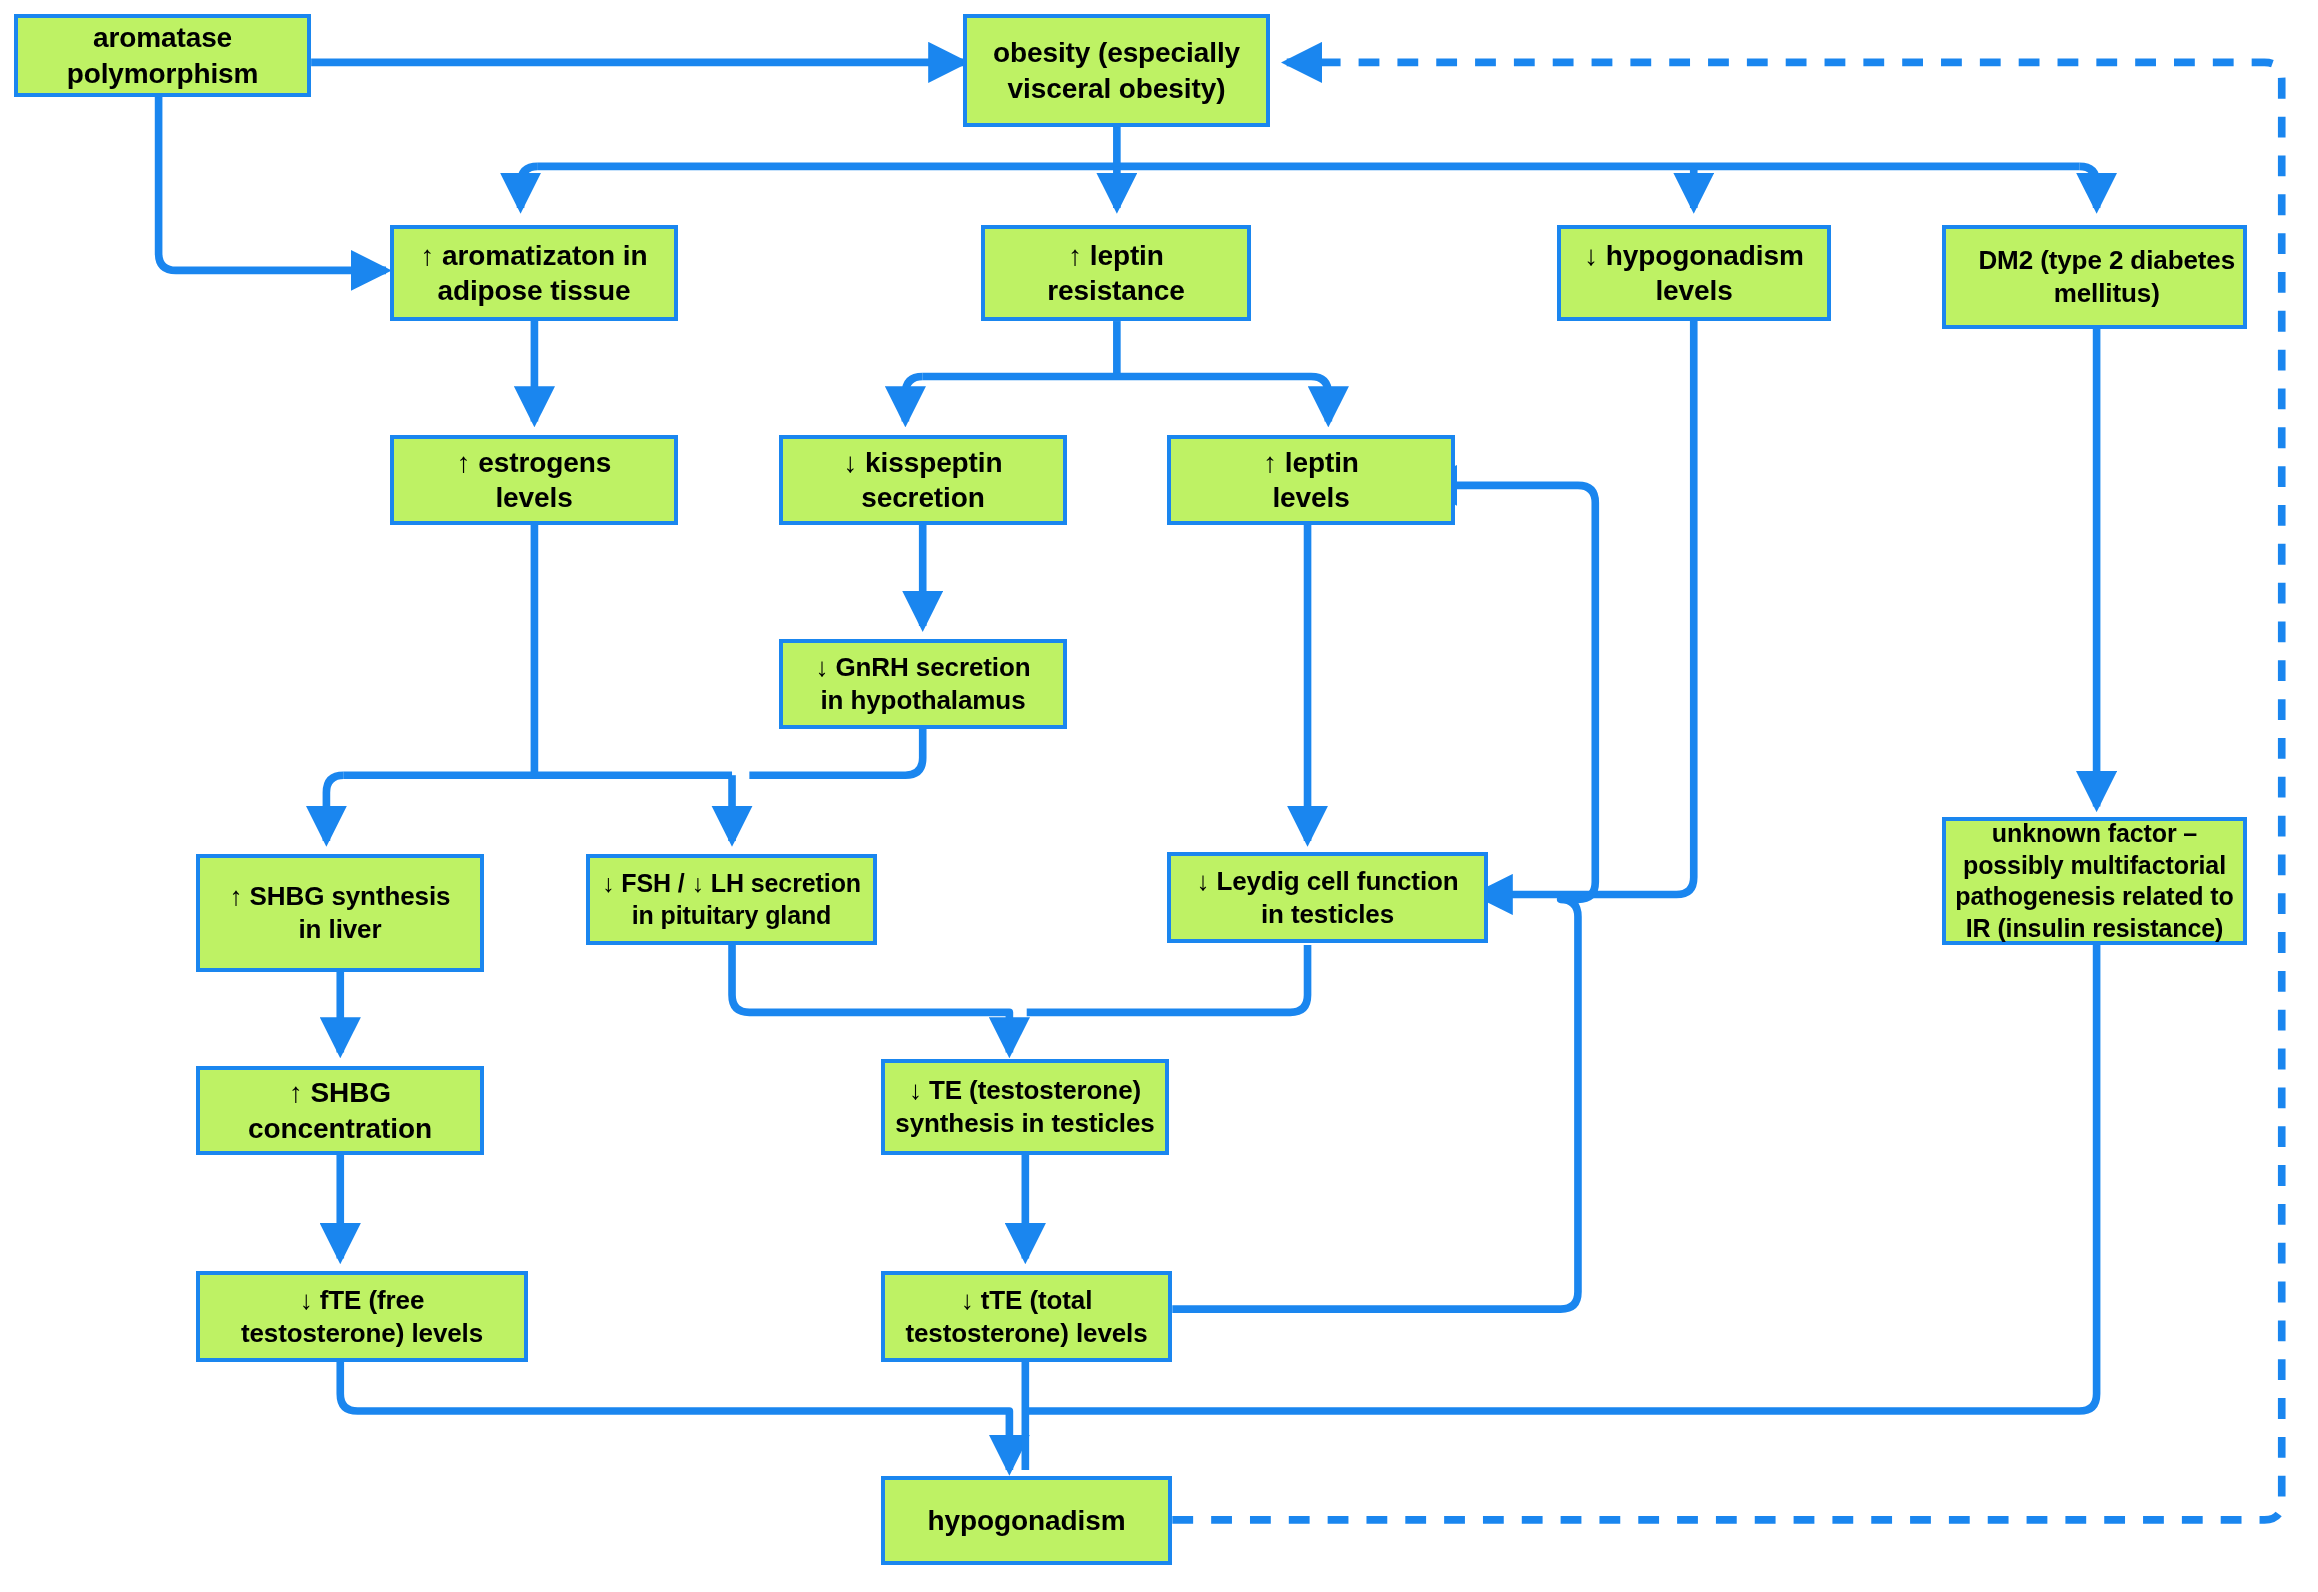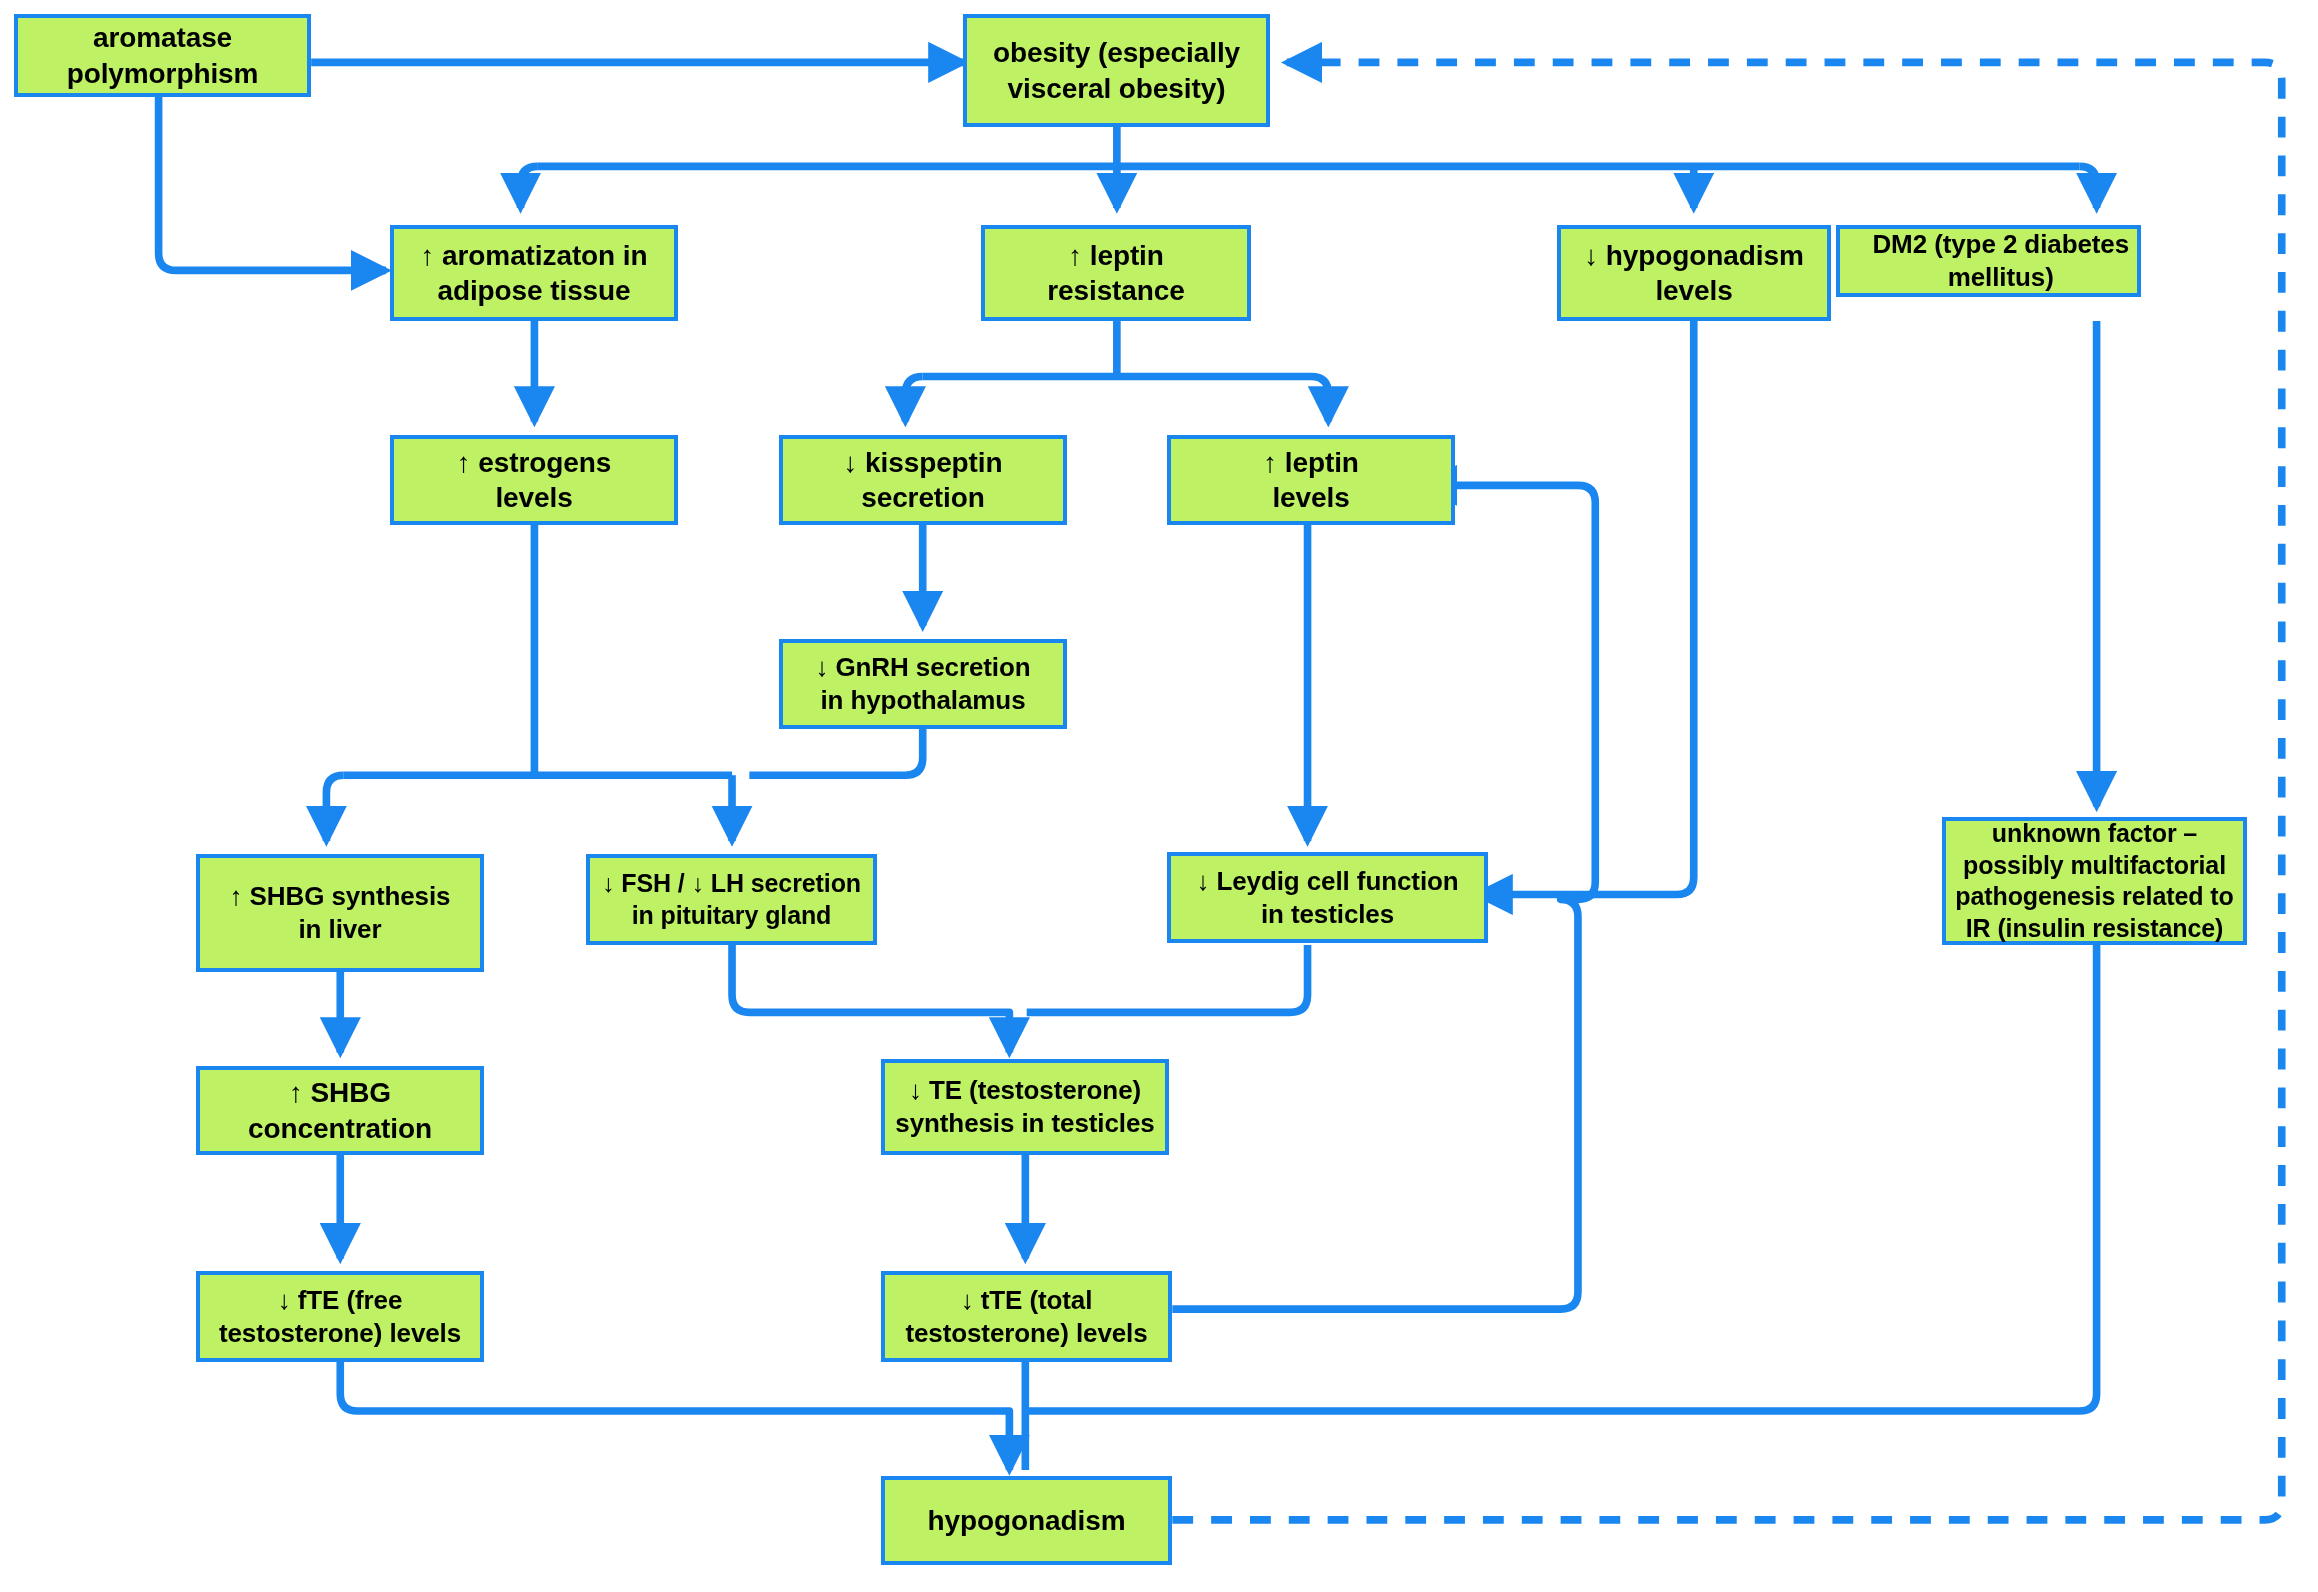--- a/index.html
+++ b/index.html
@@ -133,21 +133,21 @@
   <div class="node fs40" style="left:981px;top:225px;  width:270px; height:96px;">
     <span class="label">↑ leptin
 resistance</span>
   </div>
 
   <div class="node fs40" style="left:1557px;top:225px;  width:274px; height:96px;">
     <span class="label">↓ hypogonadism
 levels</span>
   </div>
 
-  <div class="node fs38" style="left:1836px;top:225px;  width:305px; height:72px;padding-left:30px;">
+  <div class="node fs38" style="left:1942px;top:225px;  width:305px; height:104px;padding-left:30px;">
     <span class="label">DM2 (type 2 diabetes
 mellitus)</span>
   </div>
 
   <div class="node fs40" style="left:390px; top:435px;  width:288px; height:90px;">
     <span class="label">↑ estrogens
 levels</span>
   </div>
 
   <div class="node fs40" style="left:779px;top:435px;  width:288px; height:90px;">
@@ -190,21 +190,21 @@
   <div class="node fs40" style="left:196px; top:1066px; width:288px; height:89px;">
     <span class="label">↑ SHBG
 concentration</span>
   </div>
 
   <div class="node fs38" style="left:881px;top:1059px; width:288px; height:96px;">
     <span class="label">↓ TE (testosterone)
 synthesis in testicles</span>
   </div>
 
-  <div class="node fs38" style="left:196px; top:1271px; width:288px; height:91px;">
+  <div class="node fs38" style="left:196px; top:1271px; width:332px; height:91px;">
     <span class="label">↓ fTE (free
 testosterone) levels</span>
   </div>
 
   <div class="node fs38" style="left:881px;top:1271px; width:291px; height:91px;">
     <span class="label">↓ tTE (total
 testosterone) levels</span>
   </div>
 
   <div class="node fs40" style="left:881px;top:1476px; width:291px; height:89px;">

